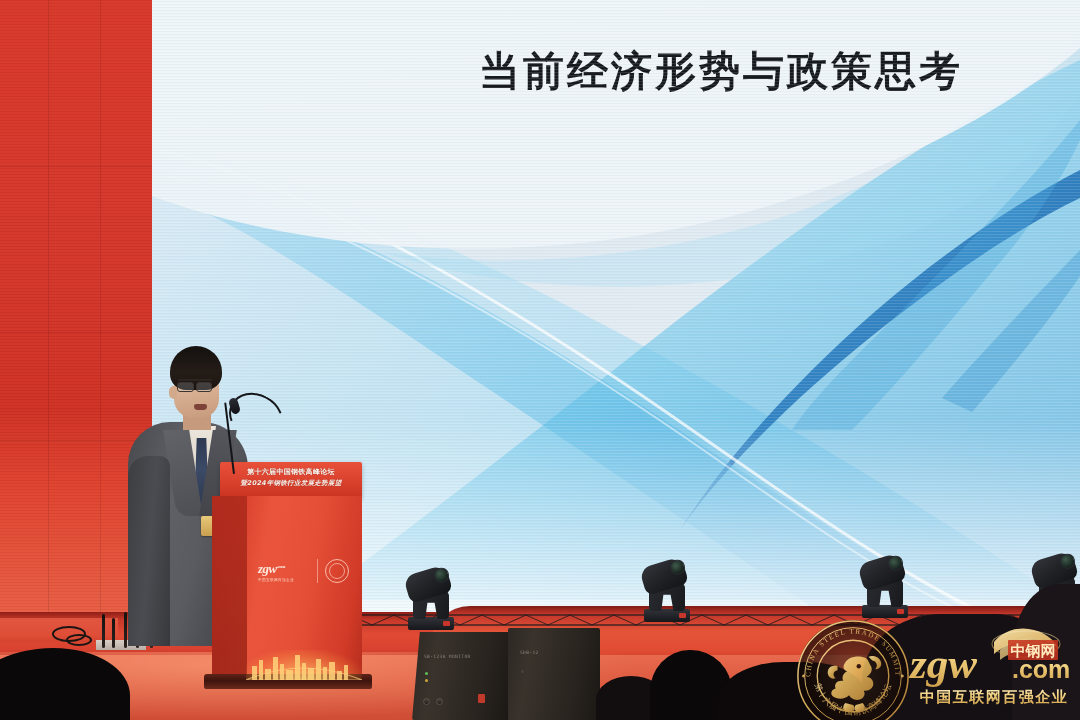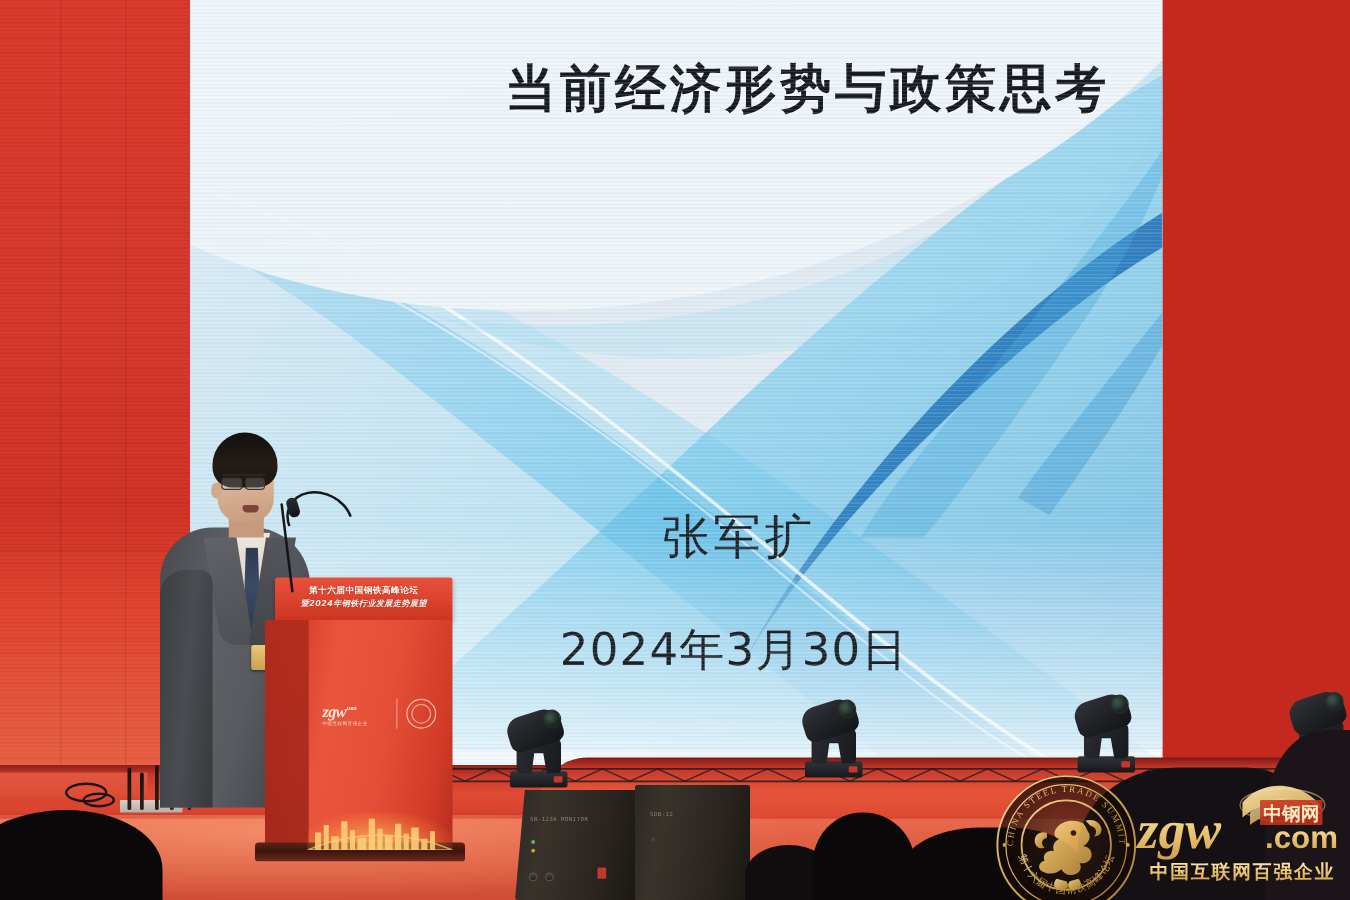--- a/index.html
+++ b/index.html
@@ -31,21 +31,21 @@
     position:absolute; top:0; bottom:0; width:1px;
     background:rgba(0,0,0,0.10);
   }
   .wall-hseam{
     position:absolute; left:0; right:0; height:1px;
     background:rgba(0,0,0,0.09);
   }
 
   
   .screen{
-    position:absolute; left:152px; top:0; width:778px; height:635px;
+    position:absolute; left:152px; top:0; width:928px; height:635px;
     background:linear-gradient(170deg,#e7eef4 0%,#e2ebf2 22%,#dbe7f0 40%,#d9e6f0 55%,#dfe9f1 75%,#e6eef4 100%);
     overflow:hidden;
     z-index:3;
   }
   .screen::after{
     content:""; position:absolute; inset:0;
     background:repeating-linear-gradient(180deg,rgba(255,255,255,0.16) 0 1px,rgba(90,120,150,0.07) 1px 2px,rgba(0,0,0,0.0) 2px 3px);
     pointer-events:none; opacity:.75;
     z-index:20;
   }
@@ -439,22 +439,20 @@
       <path d="M0 0 L928 0 L928 48 C 820 140, 640 214, 470 238 C 300 262, 130 244, 0 196 Z" fill="#eef4f8" opacity="0.95"></path>
 
       <rect x="0" y="420" width="928" height="215" fill="url(#softBot)"></rect>
 
       <path d="M928 120 C 880 180, 800 260, 730 330 C 690 370, 660 400, 640 430
                L 700 430 C 740 390, 800 320, 860 248 C 892 208, 916 166, 928 140 Z" fill="#4aa9dd" opacity="0.38"></path>
       <path d="M928 250 C 880 300, 830 352, 790 398 L 820 412 C 862 364, 904 312, 928 276 Z" fill="#2f8fcd" opacity="0.35"></path>
     </svg>
 
     <div class="slide-title">当前经济形势与政策思考</div>
-    <div class="slide-speaker">张军扩</div>
-    <div class="slide-date">2024年3月30日</div>
   </div>
 
   <div class="red-wall-left">
     <div class="wall-seam" style="left:48px"></div>
     <div class="wall-seam" style="left:100px"></div>
     <div class="wall-hseam" style="top:166px"></div>
     <div class="wall-hseam" style="top:332px"></div>
     <div class="wall-hseam" style="top:440px"></div>
   </div>
 

